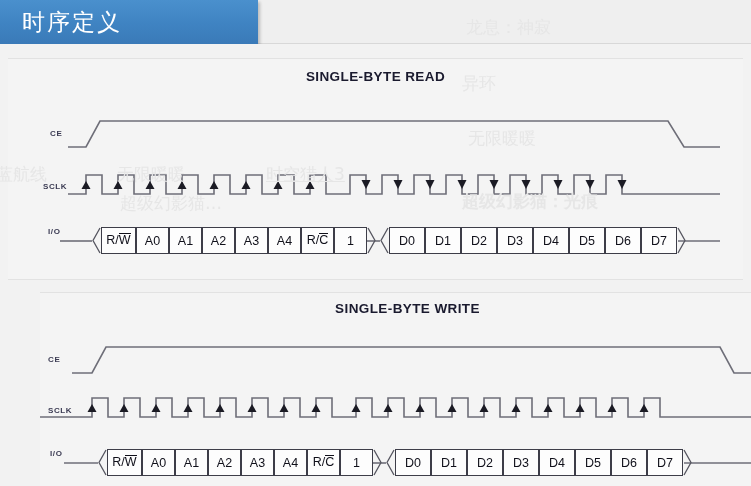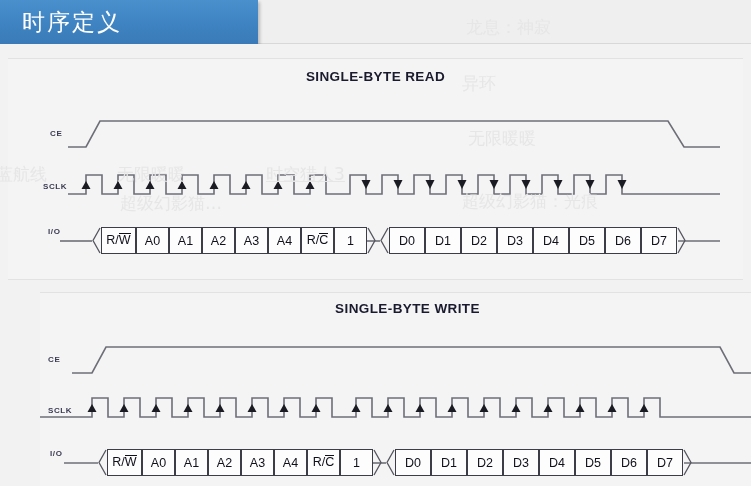--- a/index.html
+++ b/index.html
@@ -348,17 +348,17 @@
 
   </div>
 
   <div id="watermark-layer">
       <div class="wm" style="left: 466px; top: 16px; font-size: 17px;">龙息：神寂</div>
       <div class="wm" style="left: 462px; top: 72px; font-size: 17px;">异环</div>
       <div class="wm" style="left: 468px; top: 127px; font-size: 17px;">无限暖暖</div>
       <div class="wm" style="left: -4px; top: 163px; font-size: 17px;">蓝航线</div>
       <div class="wm" style="left: 117px; top: 163px; font-size: 17px;">无限暖暖</div>
       <div class="wm" style="left: 266px; top: 163px; font-size: 17px; text-decoration: underline;">时空猎人3</div>
-      <div class="wm" style="left: 462px; top: 190px; font-size: 17px;">超级幻影猫：光痕</div>
+      <div class="wm" style="left: 462px; top: 190px; font-size: 17px; font-weight: bold;">超级幻影猫：光痕</div>
       <div class="wm" style="left: 120px; top: 192px; font-size: 17px;">超级幻影猫…</div>
     </div>
 
 </div>
 
 </body></html>

